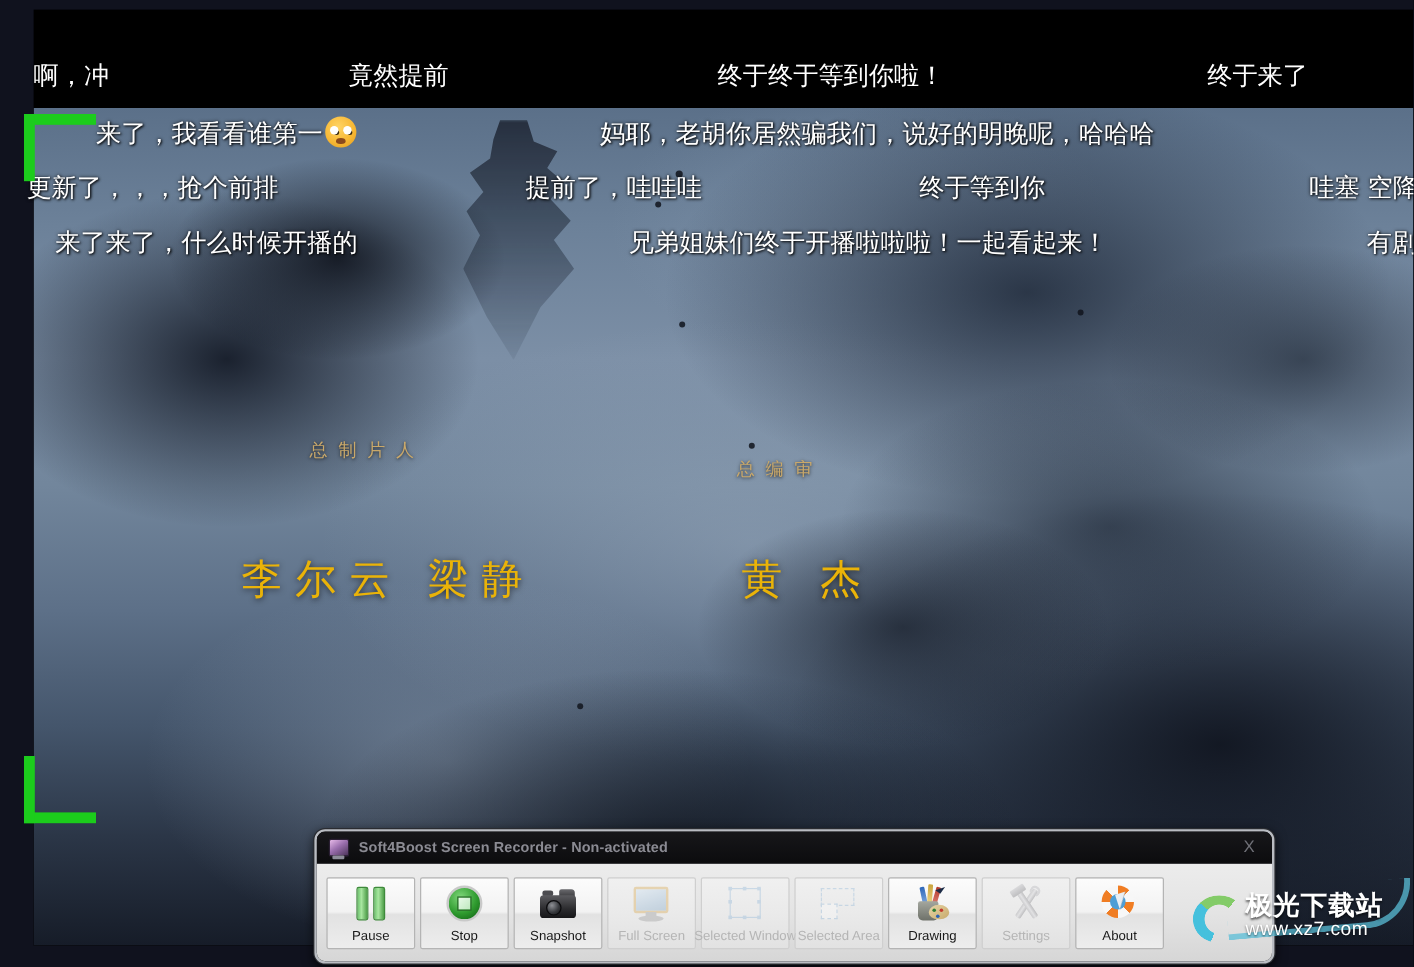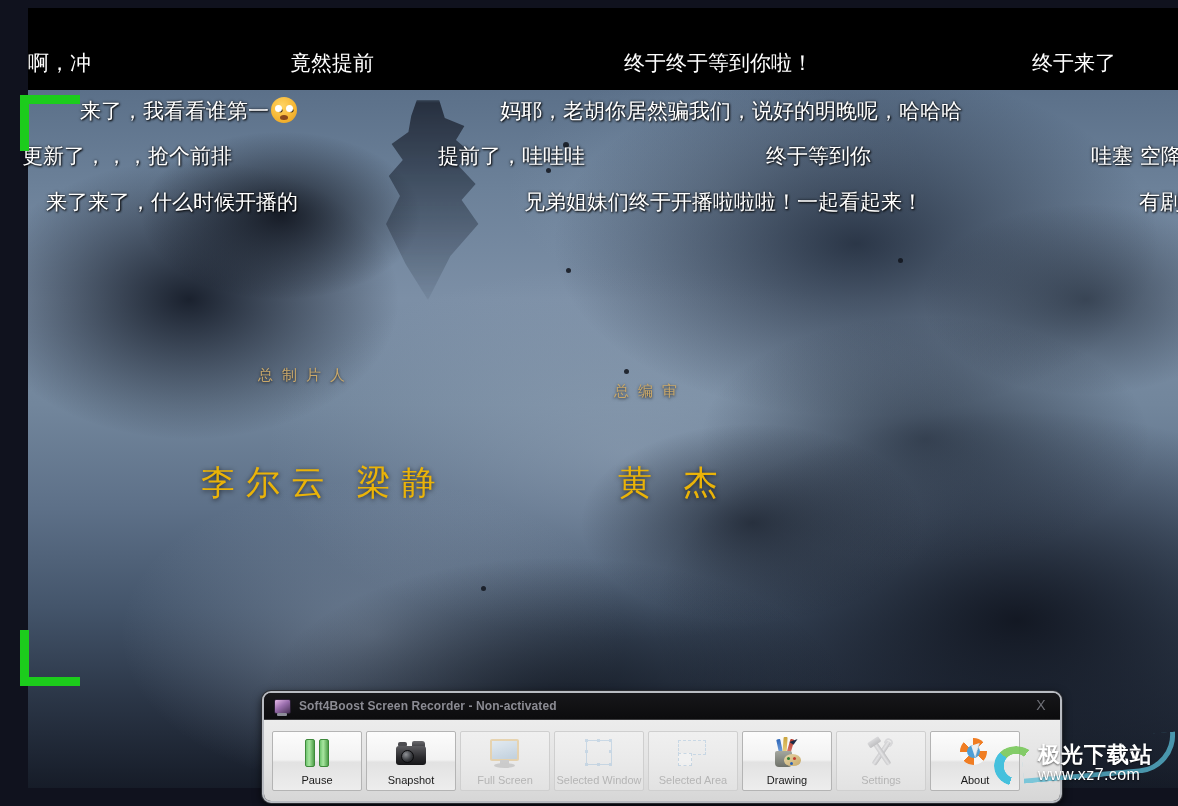--- a/index.html
+++ b/index.html
@@ -221,21 +221,21 @@
     height: 82px;
     background: linear-gradient(180deg, #ececec 0%, #e4e4e4 50%, #d6d6d6 100%);
     border-top: 1px solid #3a3a3d;
     display: flex;
     align-items: center;
     padding: 0 8px;
     gap: 4px;
     box-sizing: border-box;
   }
   .tool-btn {
-    width: 90px;
+    width: 74px;
     height: 60px;
     border: 1px solid #b4b4b4;
     border-radius: 2px;
     background: linear-gradient(180deg, #fcfcfc 0%, #f2f2f2 48%, #e2e2e2 52%, #ededed 100%);
     display: flex;
     flex-direction: column;
     align-items: center;
     justify-content: flex-end;
     padding-top: 5px;
     box-sizing: border-box;
@@ -558,22 +558,22 @@
     <div class="credit-name" style="left:173px; top:410px;">李尔云  梁静</div>
 
     <div class="credit-role" style="left:586px; top:374px;">总编审</div>
     <div class="credit-name" style="left:590px; top:410px;">黄 杰</div>
   </div>
 
   <div id="danmaku-layer">
 
     <div class="danmaku" style="left:28px;  top:49px;">啊，冲</div>
     <div class="danmaku" style="left:290px; top:49px;">竟然提前</div>
-    <div class="danmaku" style="left:624px; top:49px;text-align:right;">终于终于等到你啦！</div>
-    <div class="danmaku" style="left:1032px;top:49px;">终于来了</div>
+    <div class="danmaku" style="left:598px; top:49px;text-align:right;">终于终于等到你啦！</div>
+    <div class="danmaku" style="left:1006px;top:49px;">终于来了</div>
 
     <div class="danmaku" style="left:80px; top:97px;">
       <span>来了，我看看谁第一</span><span class="emoji-face"></span>
     </div>
     <div class="danmaku" style="left:500px; top:97px;">妈耶，老胡你居然骗我们，说好的明晚呢，哈哈哈</div>
 
     <div class="danmaku" style="left:22px;  top:142px;">更新了，，，抢个前排</div>
     <div class="danmaku" style="left:438px; top:142px;">提前了，哇哇哇</div>
     <div class="danmaku" style="left:766px; top:142px;">终于等到你</div>
     <div class="danmaku" style="left:1091px;top:142px;">哇塞 空降</div>
@@ -600,20 +600,24 @@
       <span id="recorder-close">X</span>
     </div>
 
     <div id="recorder-body">
 
       <div class="tool-btn">
         <span class="tool-icon ic-pause"></span>
         <span class="tool-label">Pause</span>
       </div>
 
+      <div class="tool-btn">
+        <span class="tool-icon ic-stop"></span>
+        <span class="tool-label">Stop</span>
+      </div>
 
       <div class="tool-btn">
         <span class="tool-icon ic-camera">
           <span class="hump"></span>
             <span class="flash"></span>
             <span class="body"></span>
             <span class="lens"></span>
         </span>
         <span class="tool-label">Snapshot</span>
       </div>

